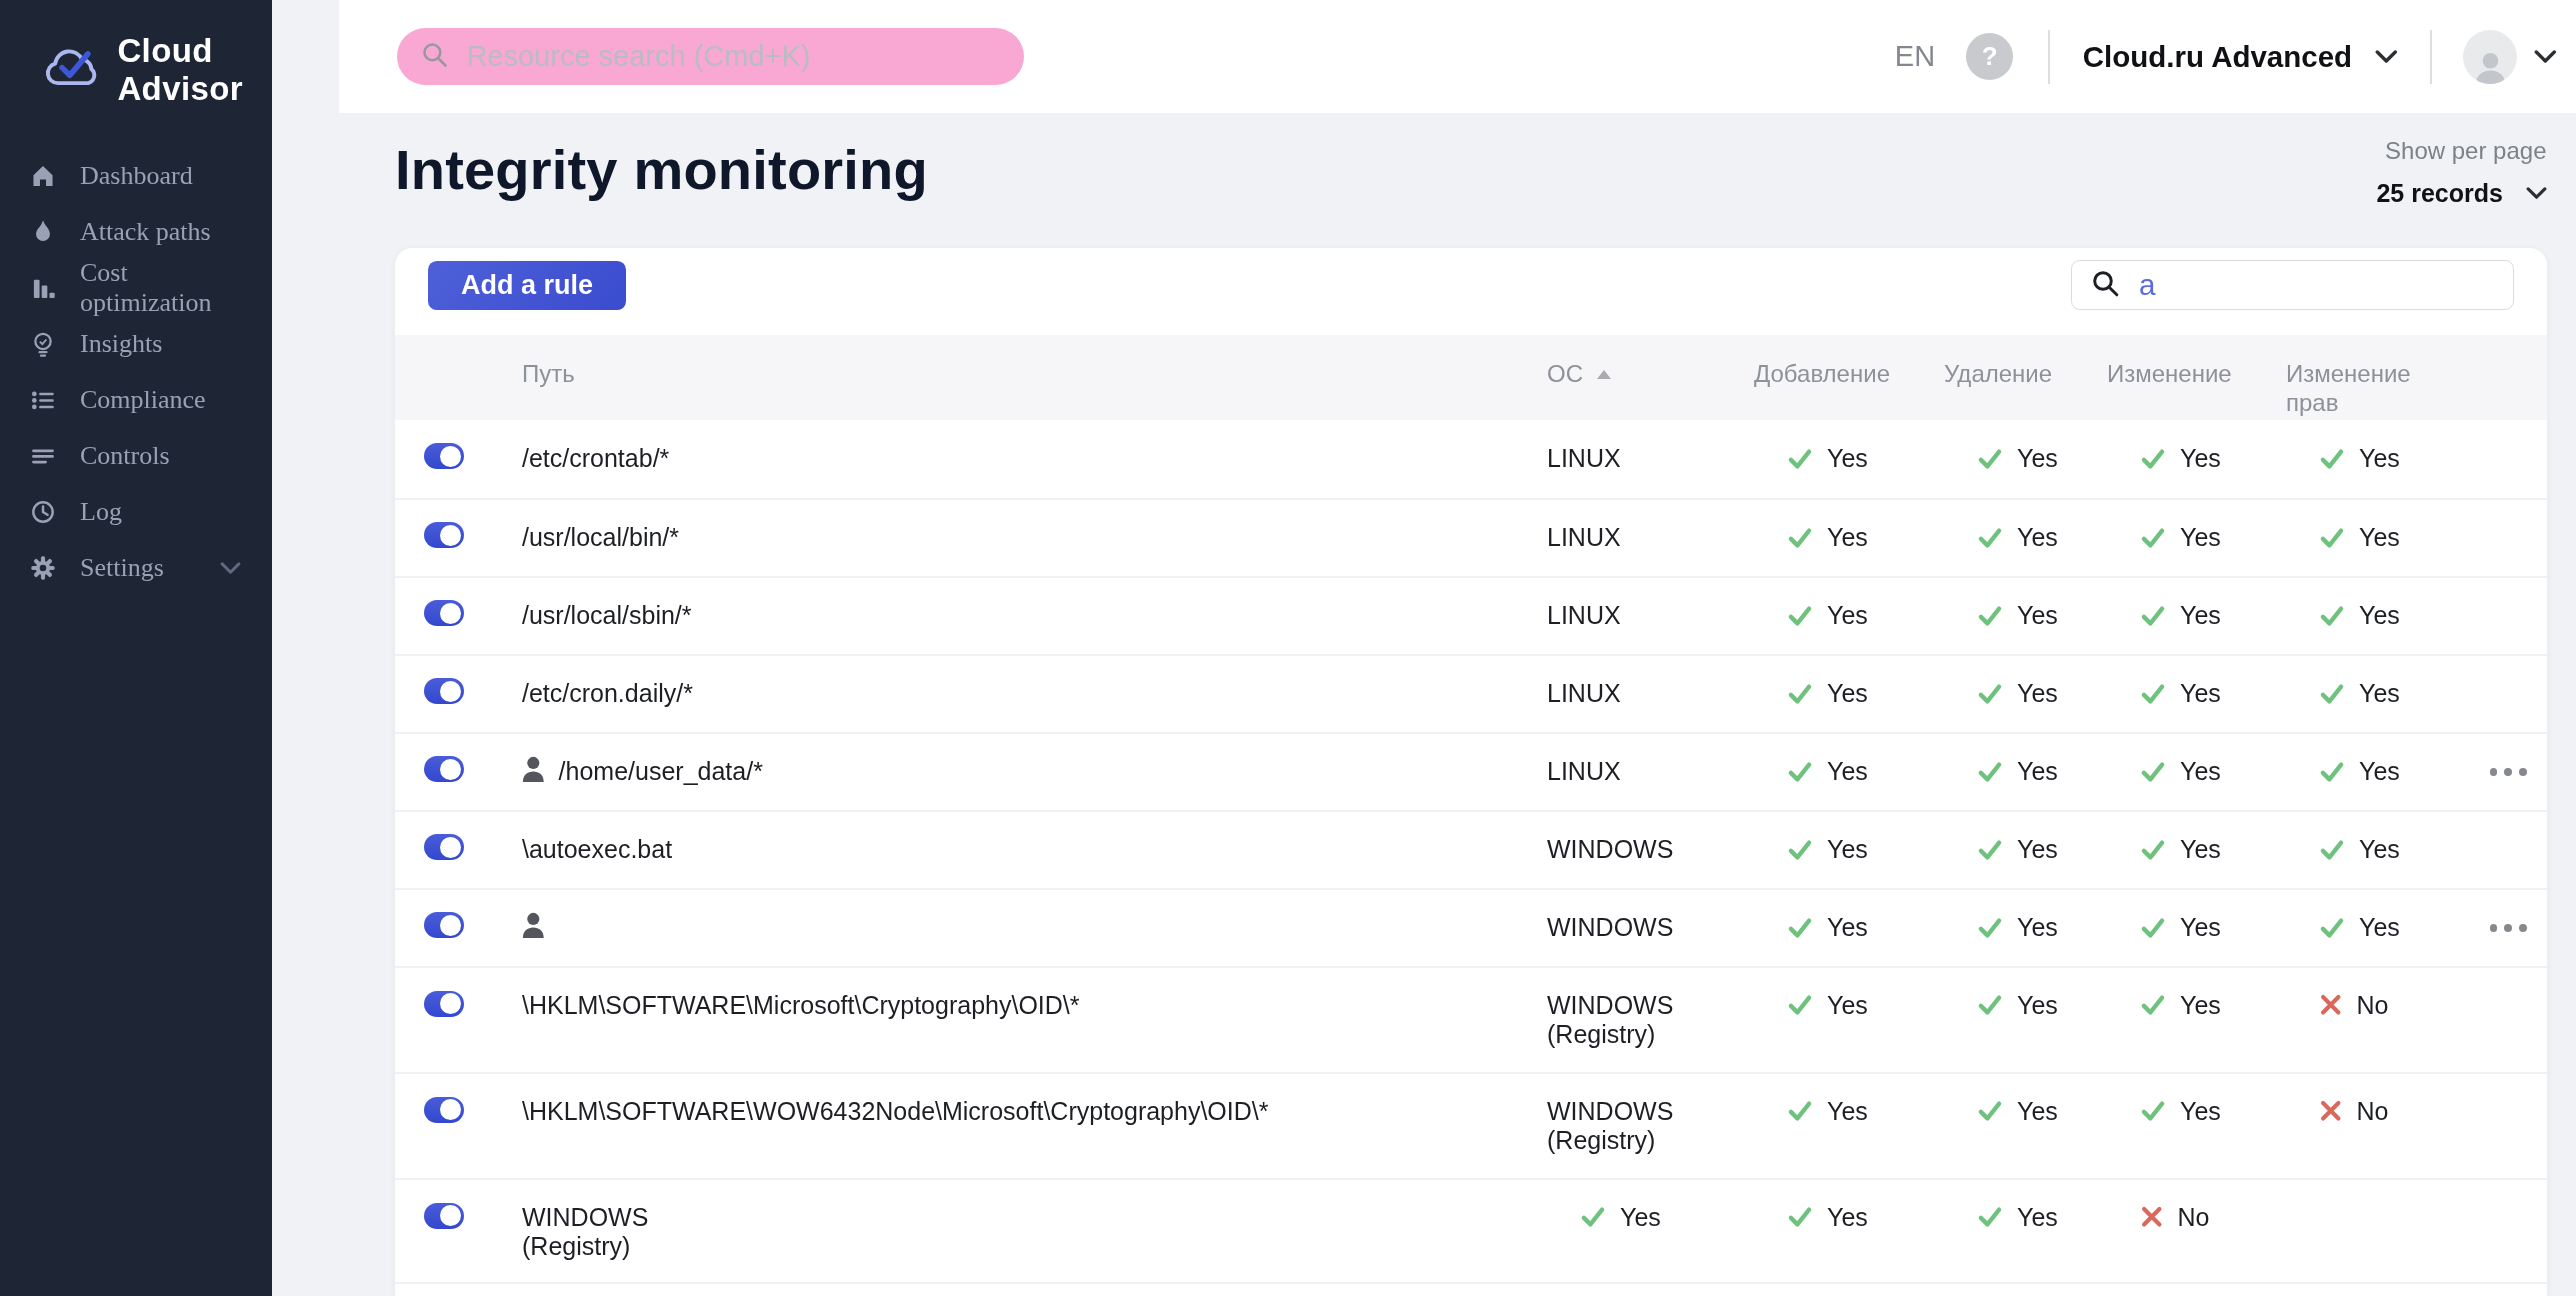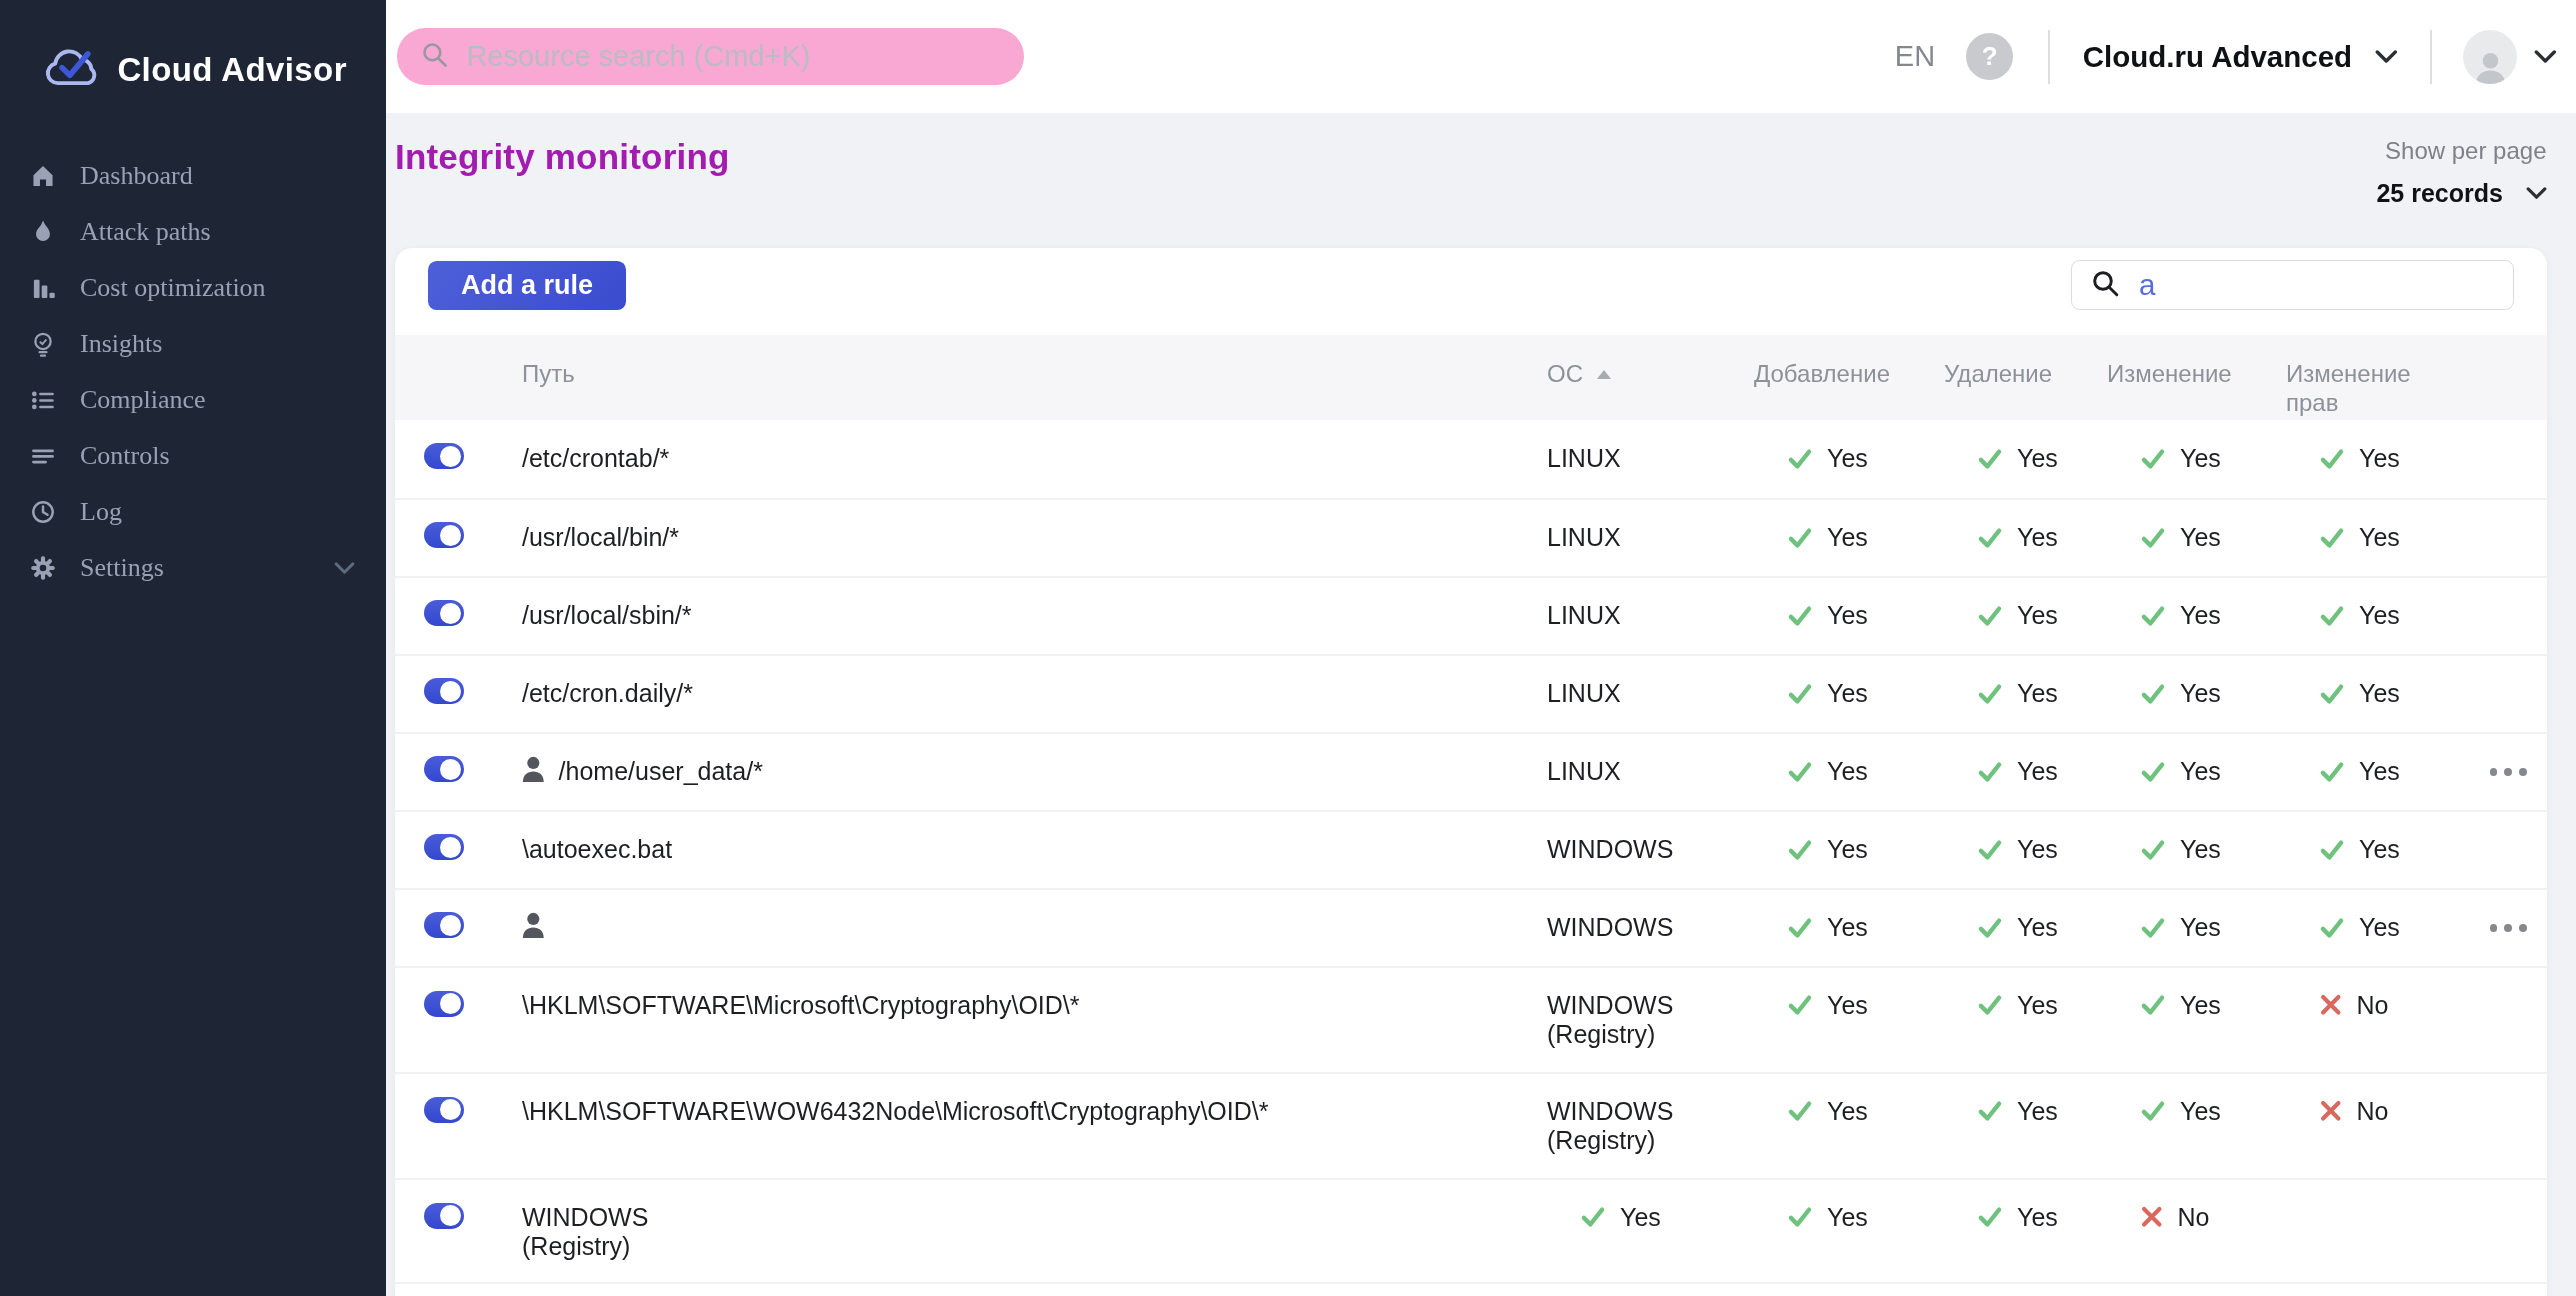--- a/index.html
+++ b/index.html
@@ -5,21 +5,21 @@
 <style>
   * { box-sizing: border-box; margin: 0; padding: 0; }
   html,body { width:2576px; height:1297px; overflow:hidden; }
   body {
     font-family: "Liberation Sans", "DejaVu Sans", sans-serif;
     background:#f0f2f6; color:#1d1f24; position:relative;
   }
 
   
   .sidebar {
-    position:absolute; left:0; top:0; bottom:0; width:386px;
+    position:absolute; left:0; top:0; bottom:0; width:272px;
     background:#1e2534; z-index:5;
   }
   .logo { display:flex; align-items:center; gap:17.4px; padding:26px 0 0 43px; height:113px; }
   .logo-text { color:#ffffff; font-size:33px; font-weight:700; letter-spacing:0.4px; }
   .nav { padding-top:35px;font-family:Liberation Serif, serif; }
   .nav-item {
     display:flex; align-items:center; gap:24px; height:56px;
     padding:0 31px 0 30px; color:#9aa1b4; font-size:26px; cursor:pointer;
   }
   .nav-item .nicon { width:26px; height:26px; flex:0 0 26px; display:flex; align-items:center; justify-content:center; }
@@ -50,21 +50,21 @@
   .vdiv { width:1.7px; height:54px; background:#dcdee2; }
   .account { display:flex; align-items:center; gap:22.6px; margin:0 33px; cursor:pointer; }
   .account-name { font-size:29.5px; font-weight:700; color:#0f1115; }
   .dark-chevron { color:#2b2e33; display:flex; }
   .profile { display:flex; align-items:center; gap:17.4px; margin-left:31px; cursor:pointer; }
   .avatar { width:54px; height:54px; border-radius:50%; background:#e9eaec; overflow:hidden; display:flex; align-items:flex-end; justify-content:center; }
 
   
   .main { position:absolute; left:339px; top:113px; right:0; bottom:0; padding:0 29.5px 0 56px; }
   .page-head { display:flex; justify-content:space-between; align-items:flex-start; padding-top:24px; height:135px; }
-  h1 { font-size:35px; font-weight:700; color:#a21caf; letter-spacing:0.2px; }
+  h1 { font-size:56px; font-weight:700; color:#0f172a; letter-spacing:0.2px; }
   .per-page { text-align:right; }
   .per-page-label { font-size:24px; color:#7e8288; }
   .per-page-value { margin-top:14px; display:flex; align-items:center; gap:22.6px; cursor:pointer; }
   .per-page-value b { font-size:25px; color:#101216; }
 
   
   .card {
     background:#ffffff; border-radius:17.4px 17.4px 0 0; height:calc(100% - 135px);
     box-shadow:0 1.7px 7px rgba(25,35,60,.05); overflow:hidden; padding-top:10.4px;
   }

